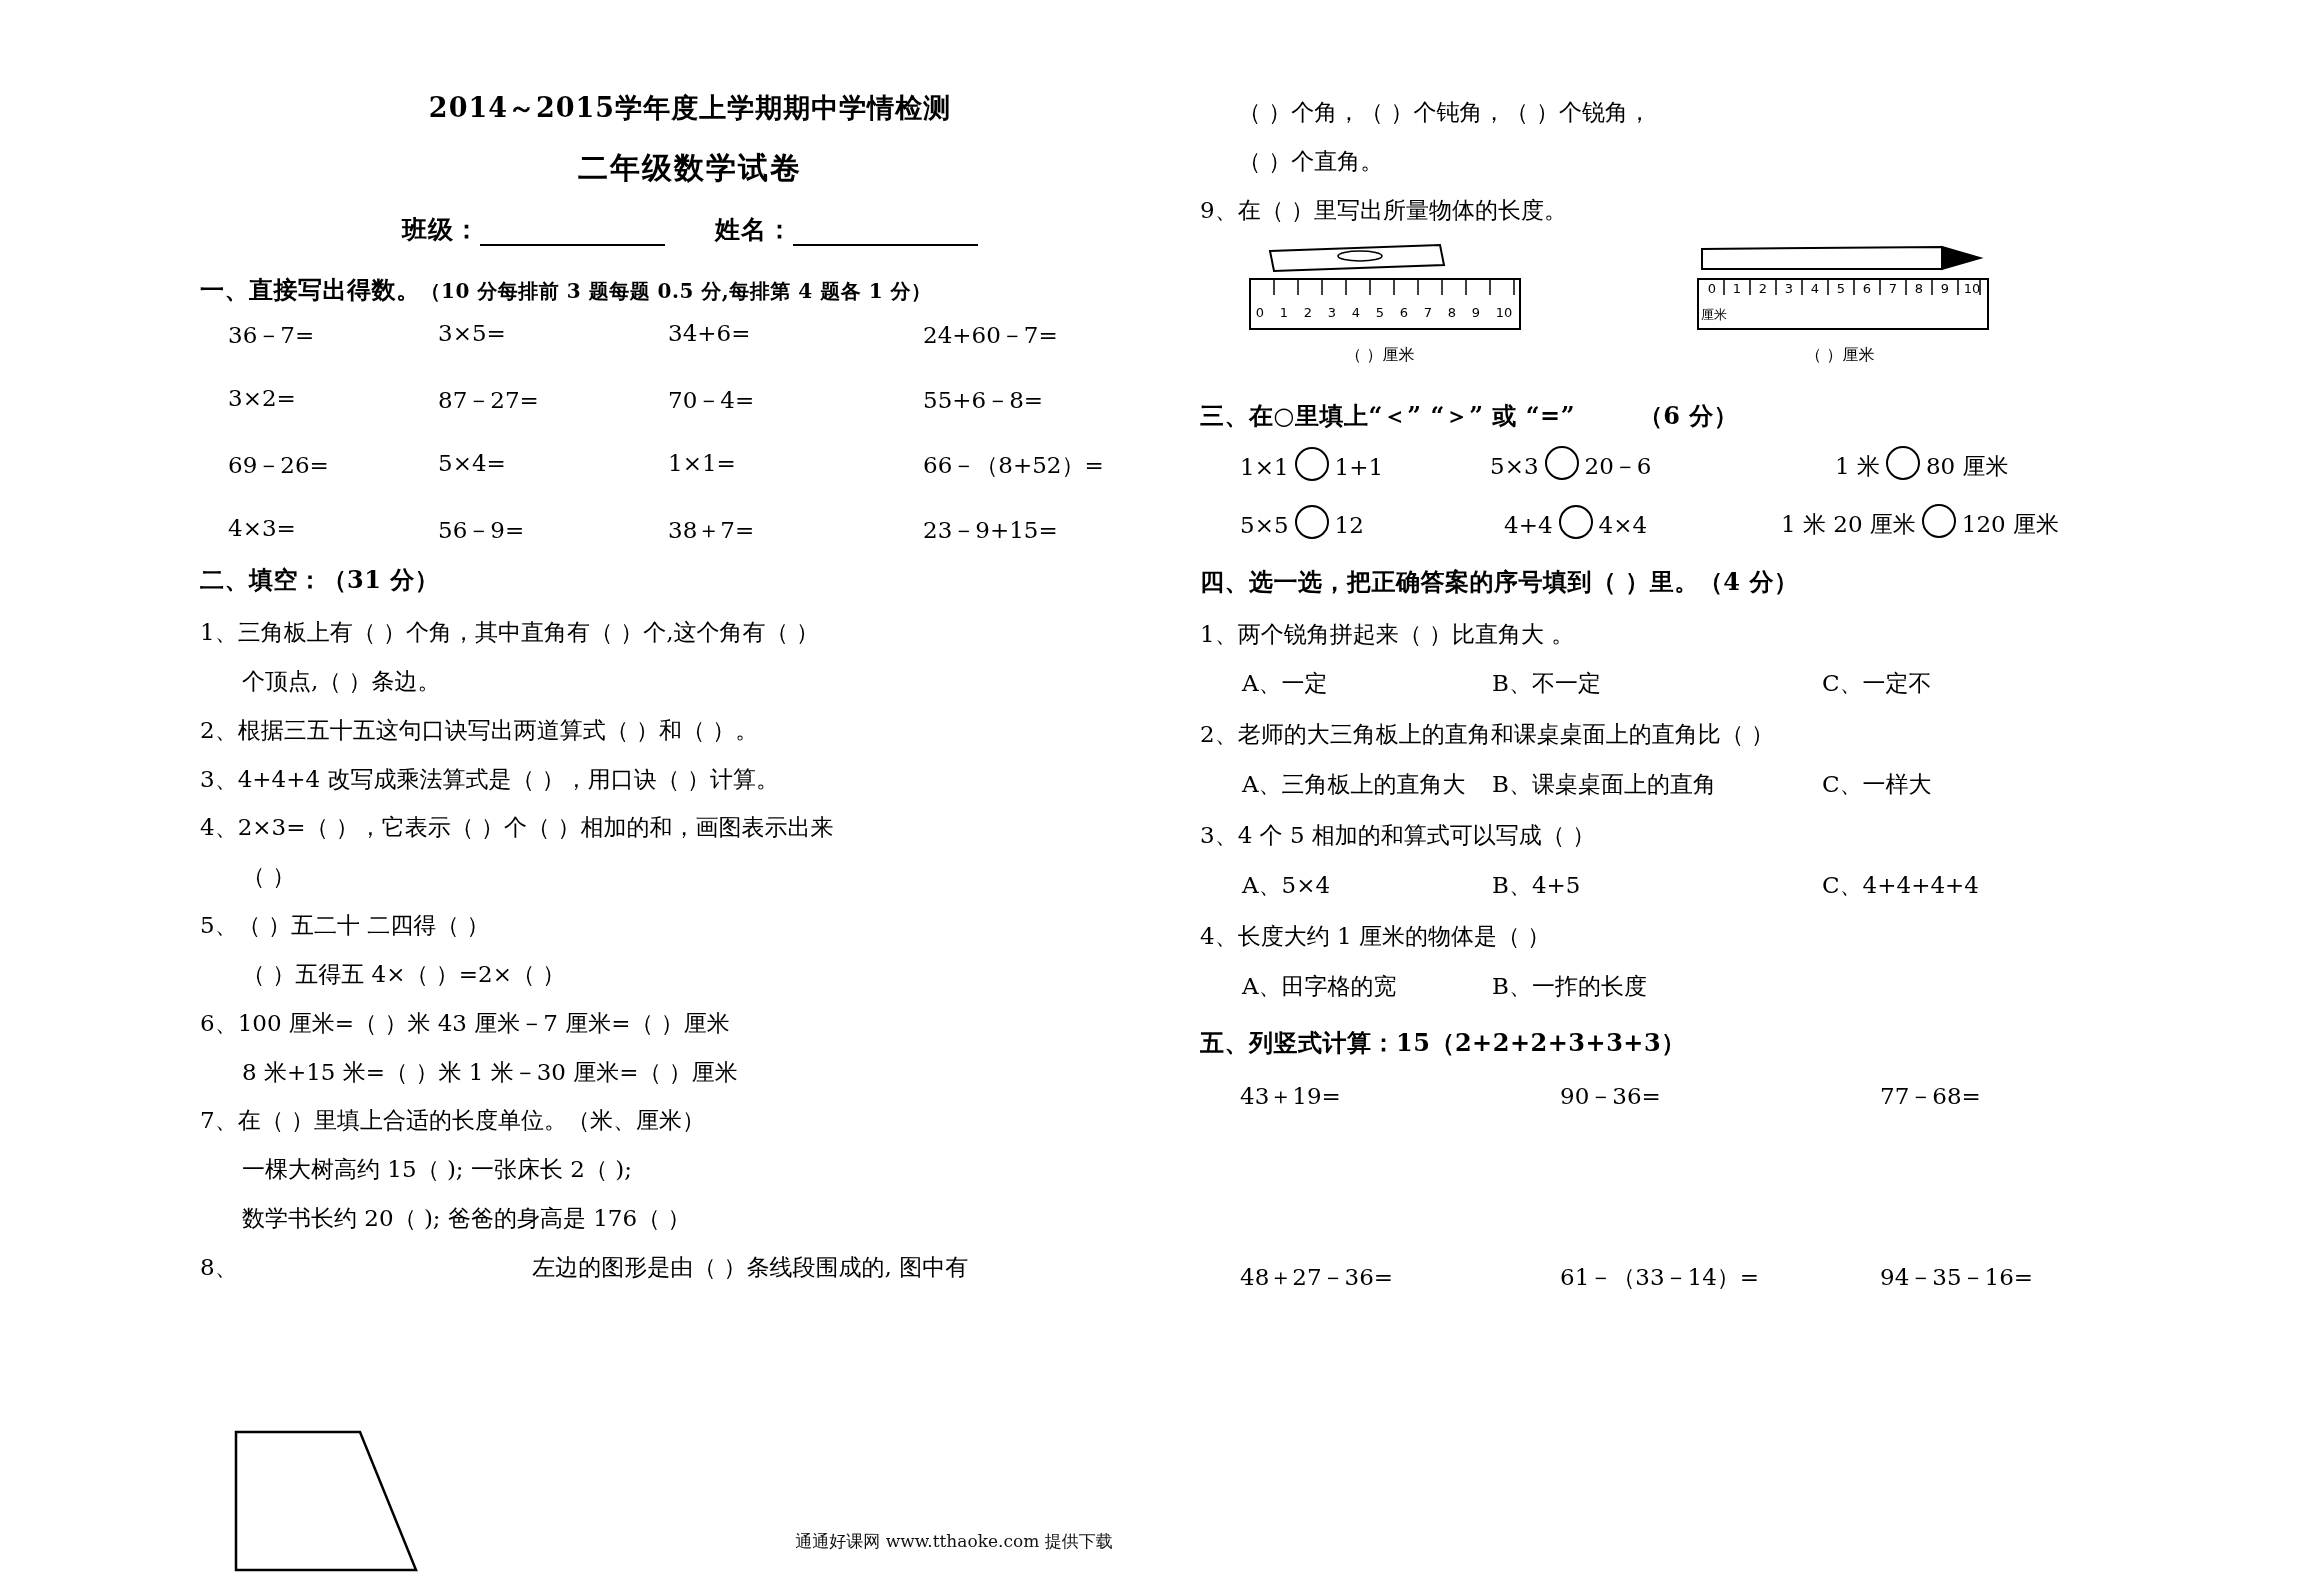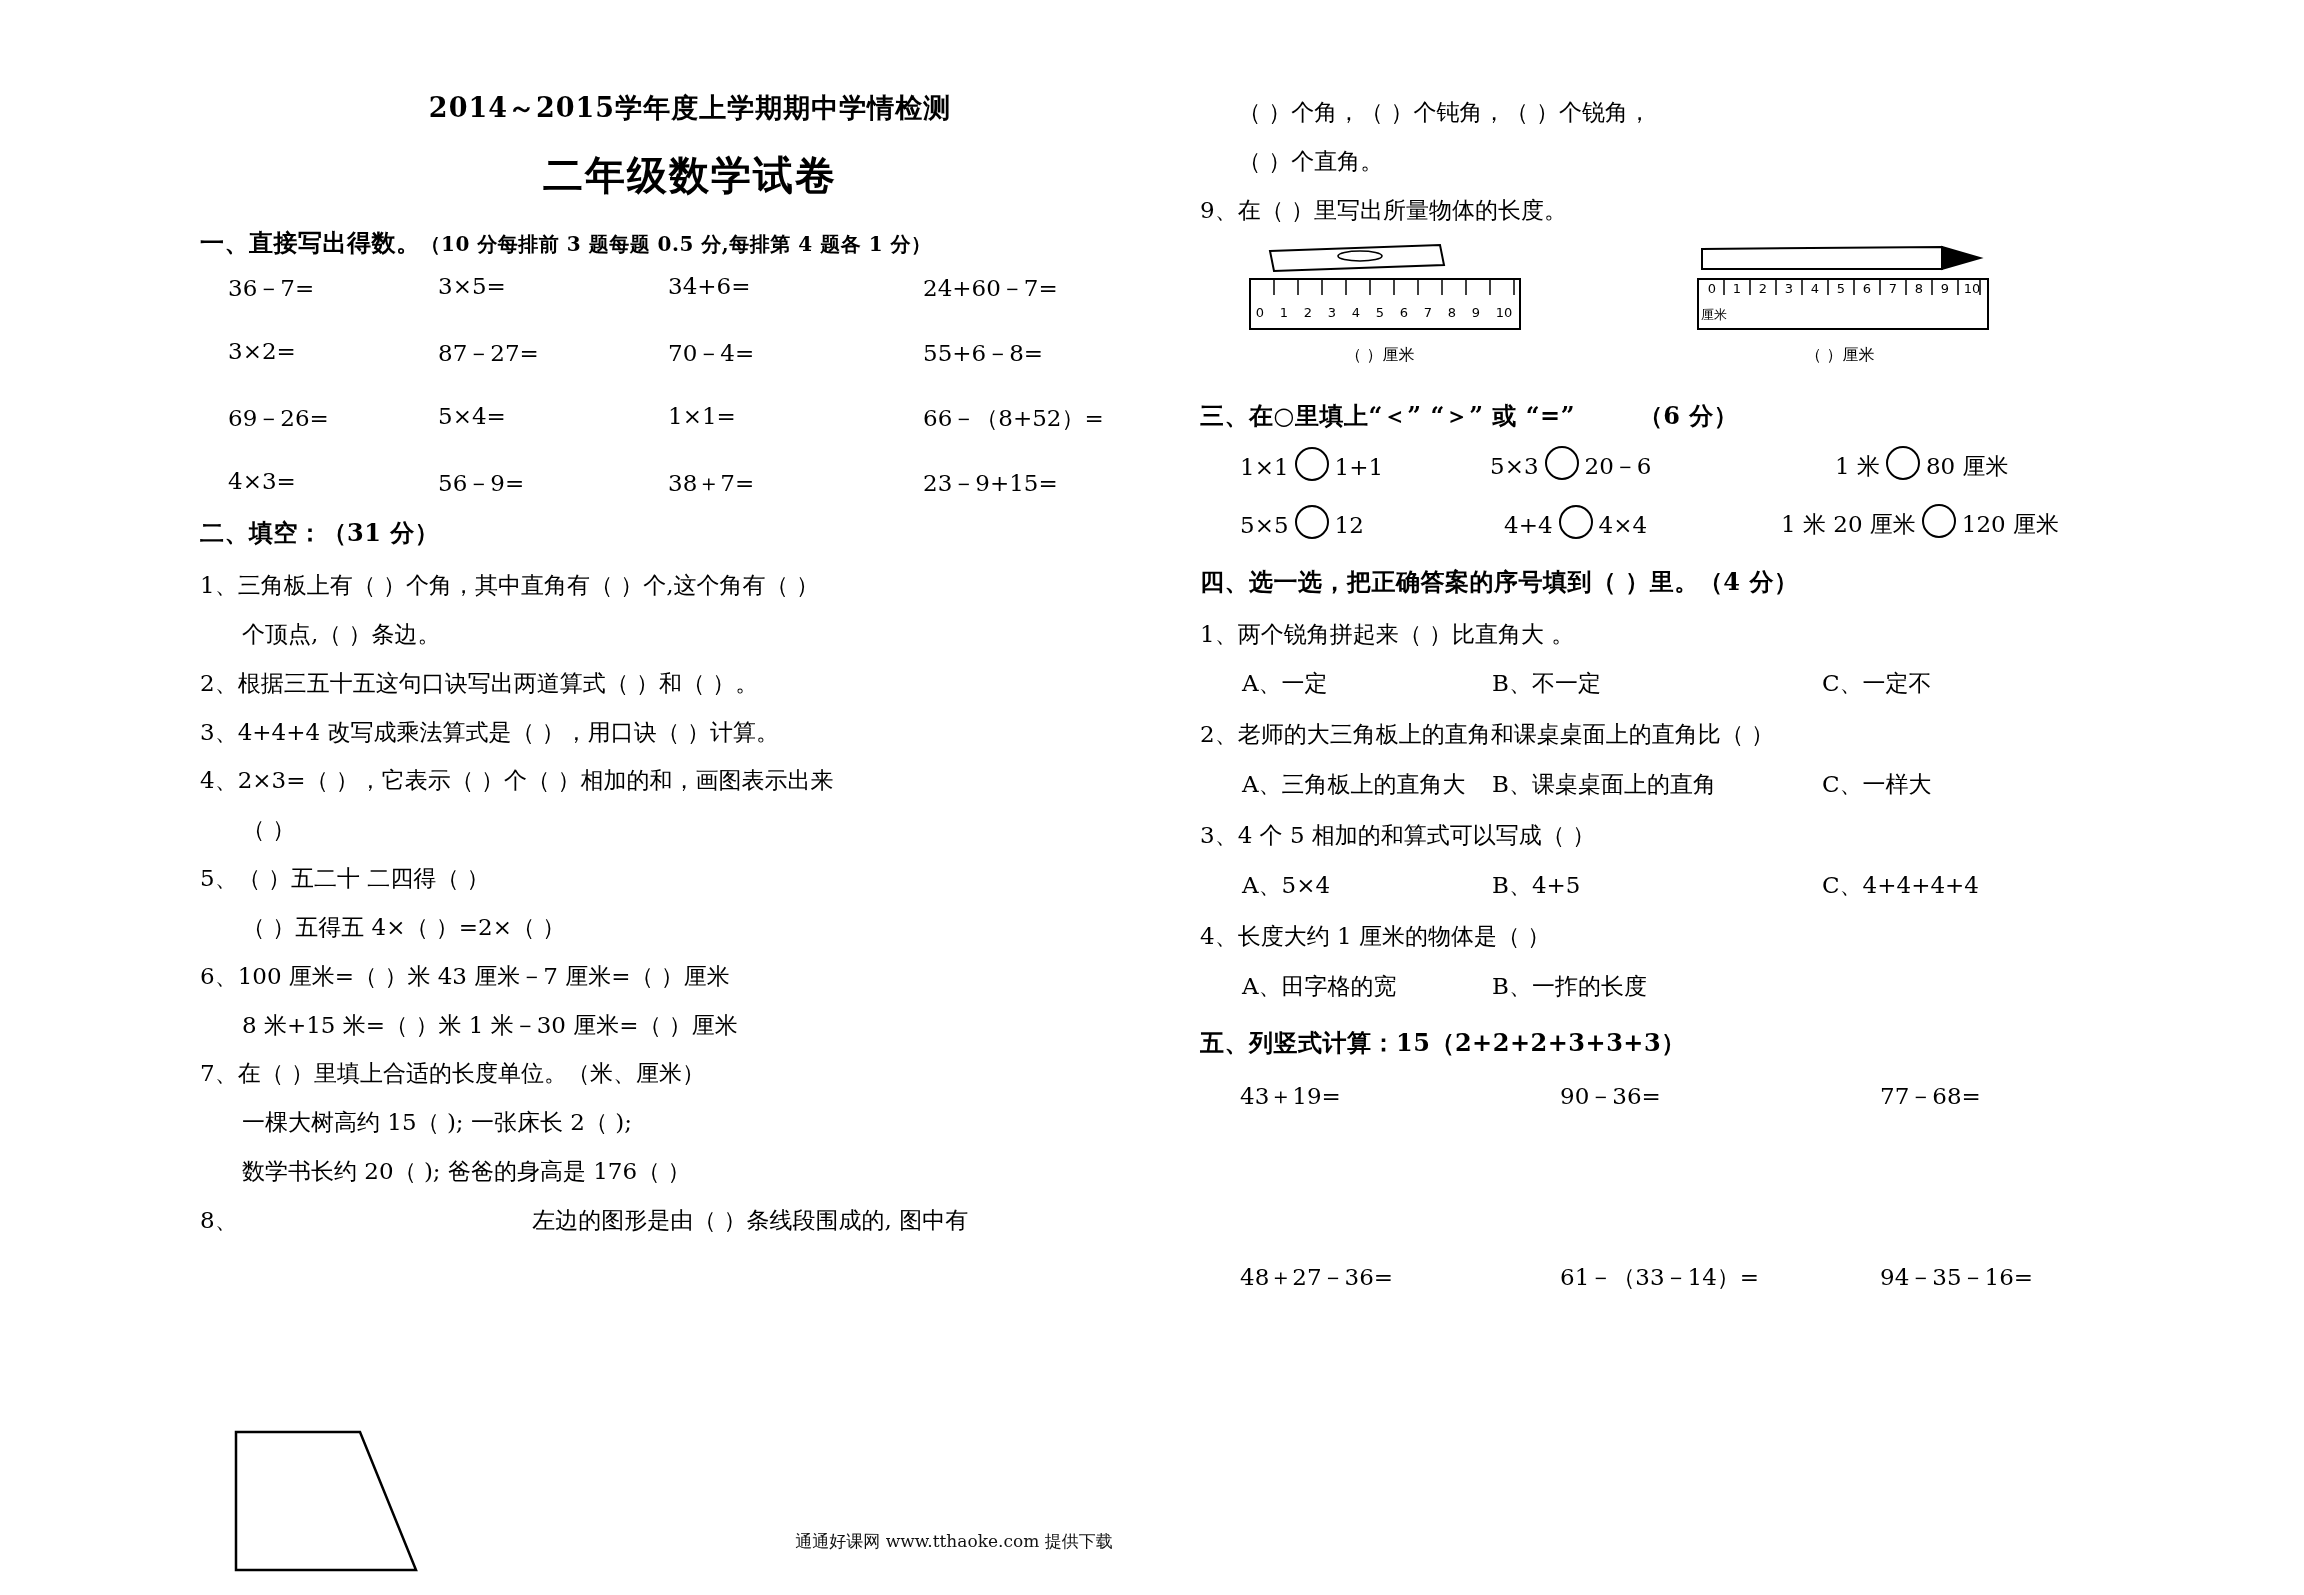--- a/index.html
+++ b/index.html
@@ -31,21 +31,21 @@
 
   .title1 {
     text-align: center;
     font-size: 27px;
     font-weight: bold;
     letter-spacing: 1px;
     margin-bottom: 22px;
   }
   .title2 {
     text-align: center;
-    font-size: 40px;
+    font-size: 30px;
     font-weight: bold;
     letter-spacing: 2px;
     margin-bottom: 24px;
   }
   .idline {
     text-align: center;
     font-size: 25px;
     font-weight: bold;
     margin-bottom: 28px;
     letter-spacing: 1px;
@@ -159,20 +159,23 @@
 </head>
 <body>
 
 <div class="page">
 
   <div class="col col-left">
 
     <div class="title1">2014～2015学年度上学期期中学情检测</div>
     <div class="title2">二年级数学试卷</div>
 
+    <div class="idline">
+      <span>班级：</span><span class="blank"></span><span class="gap"></span><span>姓名：</span><span class="blank"></span>
+    </div>
 
     <div class="sec-head">
       <span>一、直接写出得数。</span><span class="small">（10 分每排前 3 题每题 0.5 分,每排第 4 题各 1 分）</span>
     </div>
 
     <div class="calc-grid">
       <span>36－7=</span>
       <span>3×5=</span>
       <span>34+6=</span>
       <span>24+60－7=</span>

